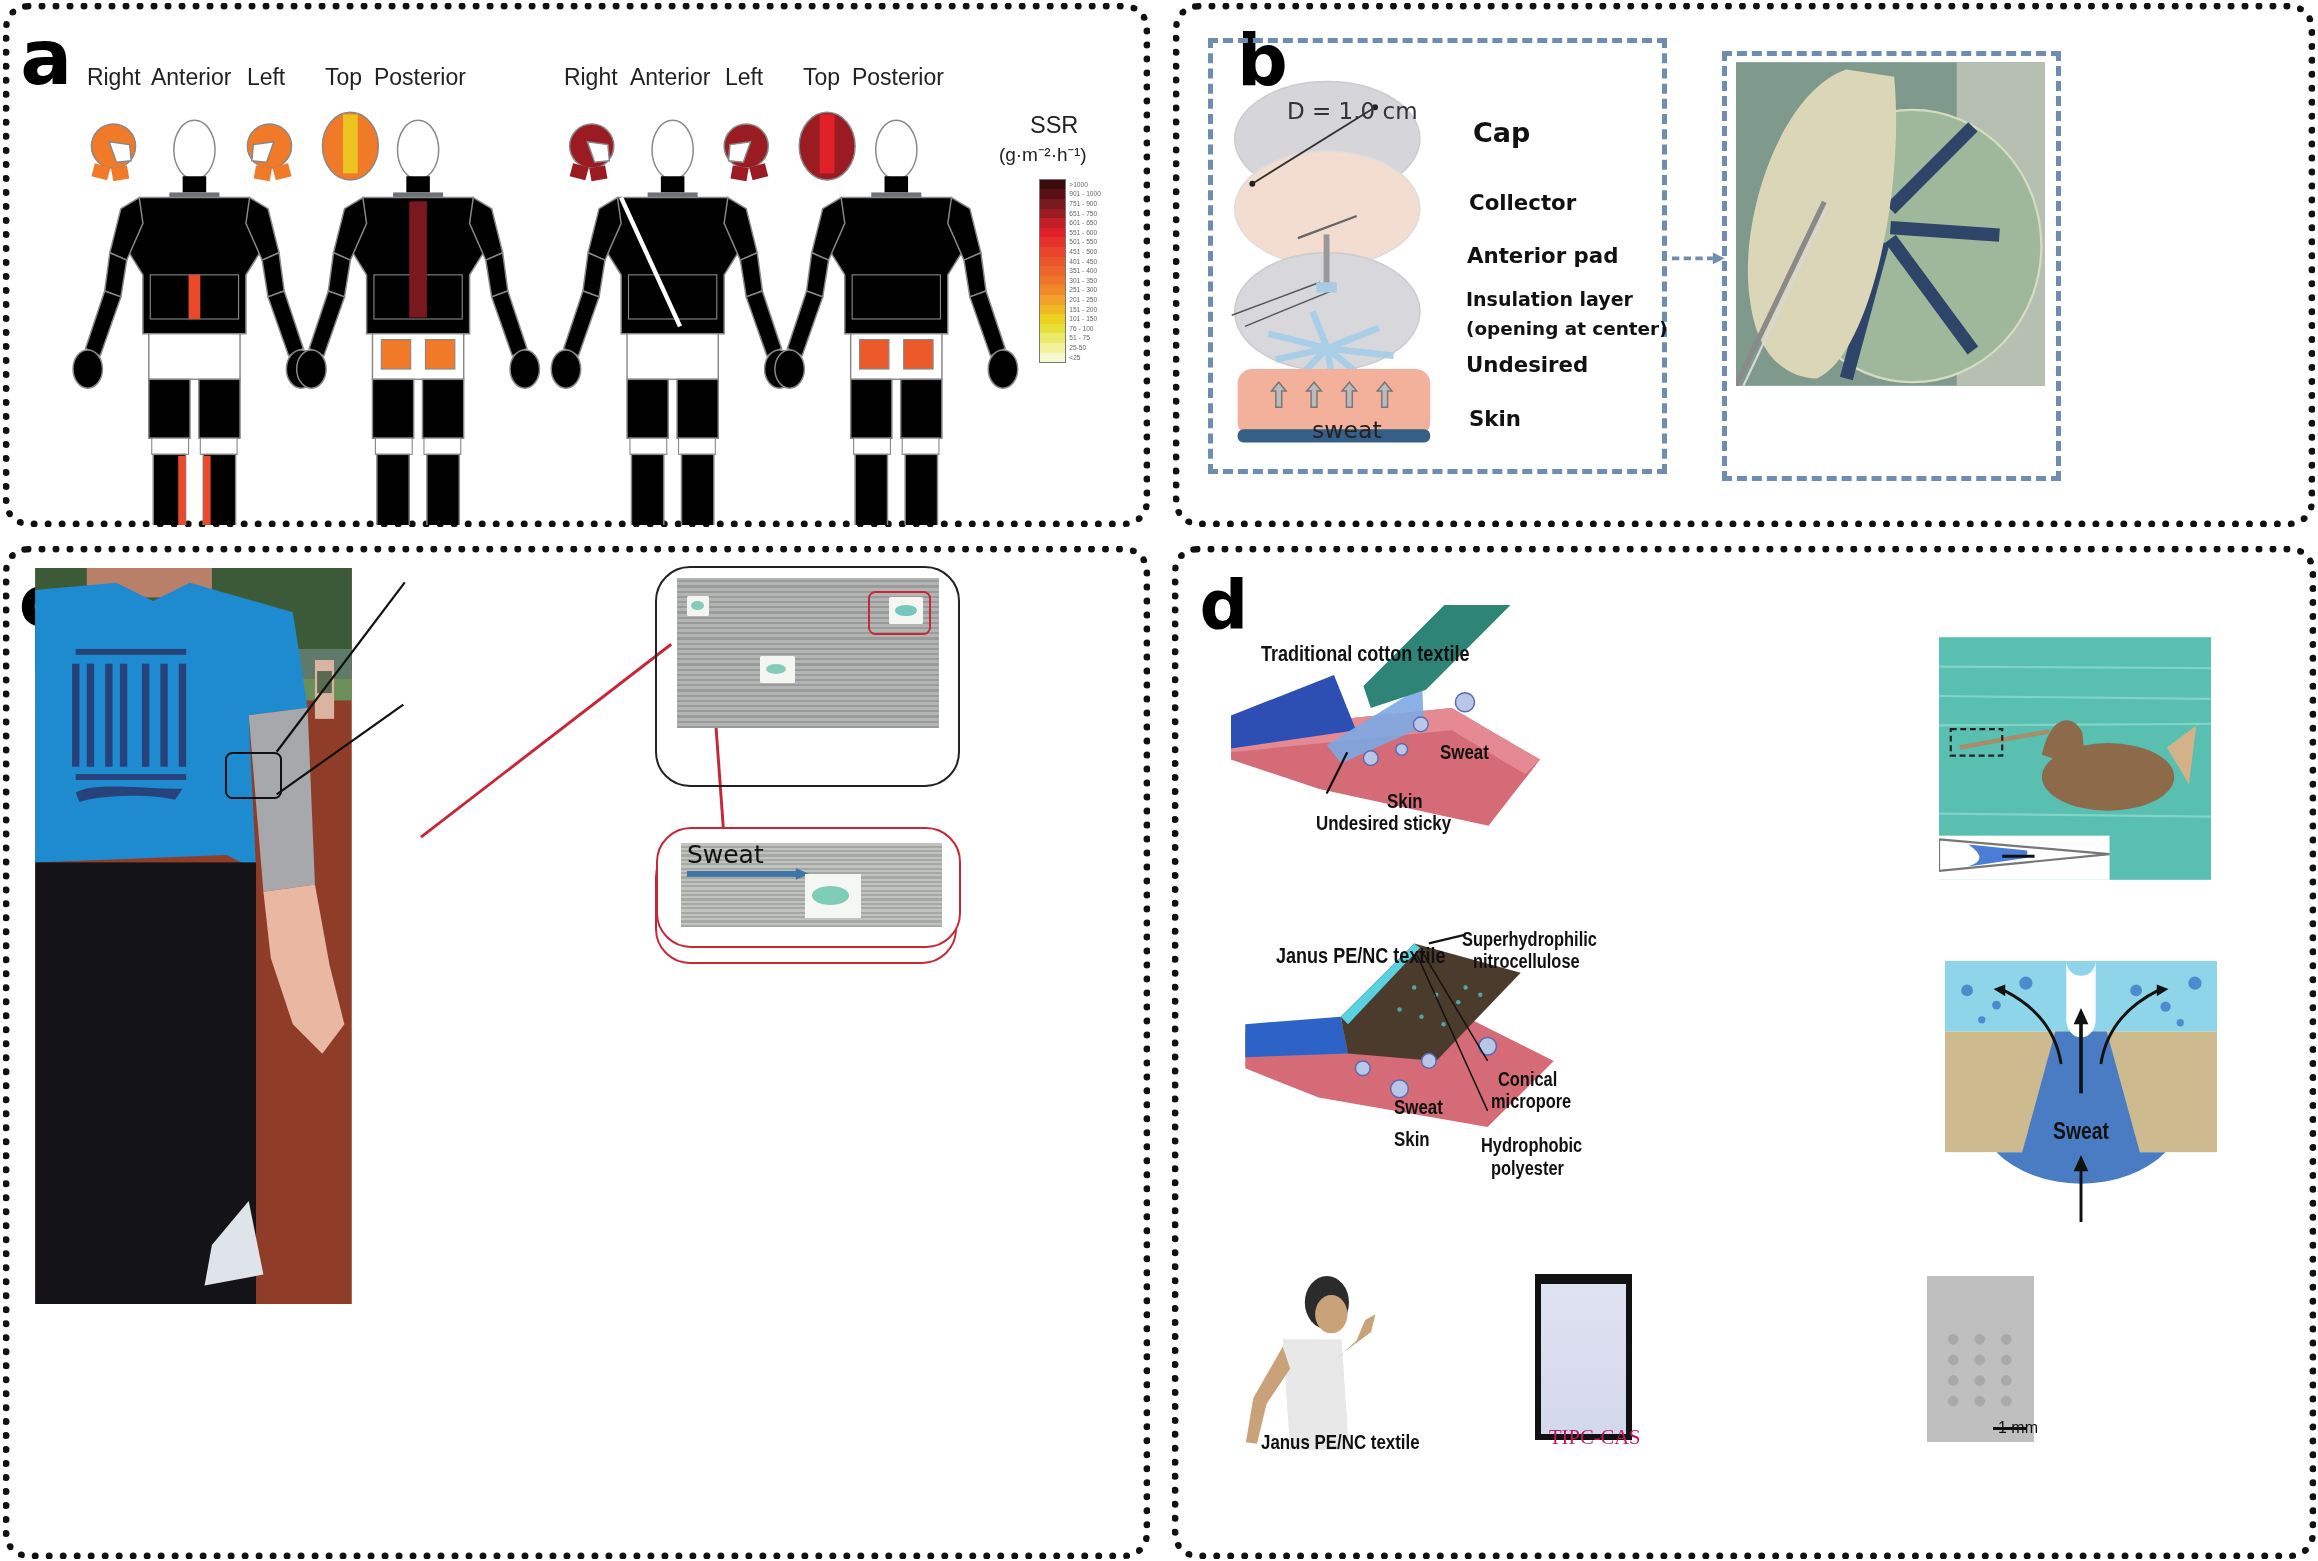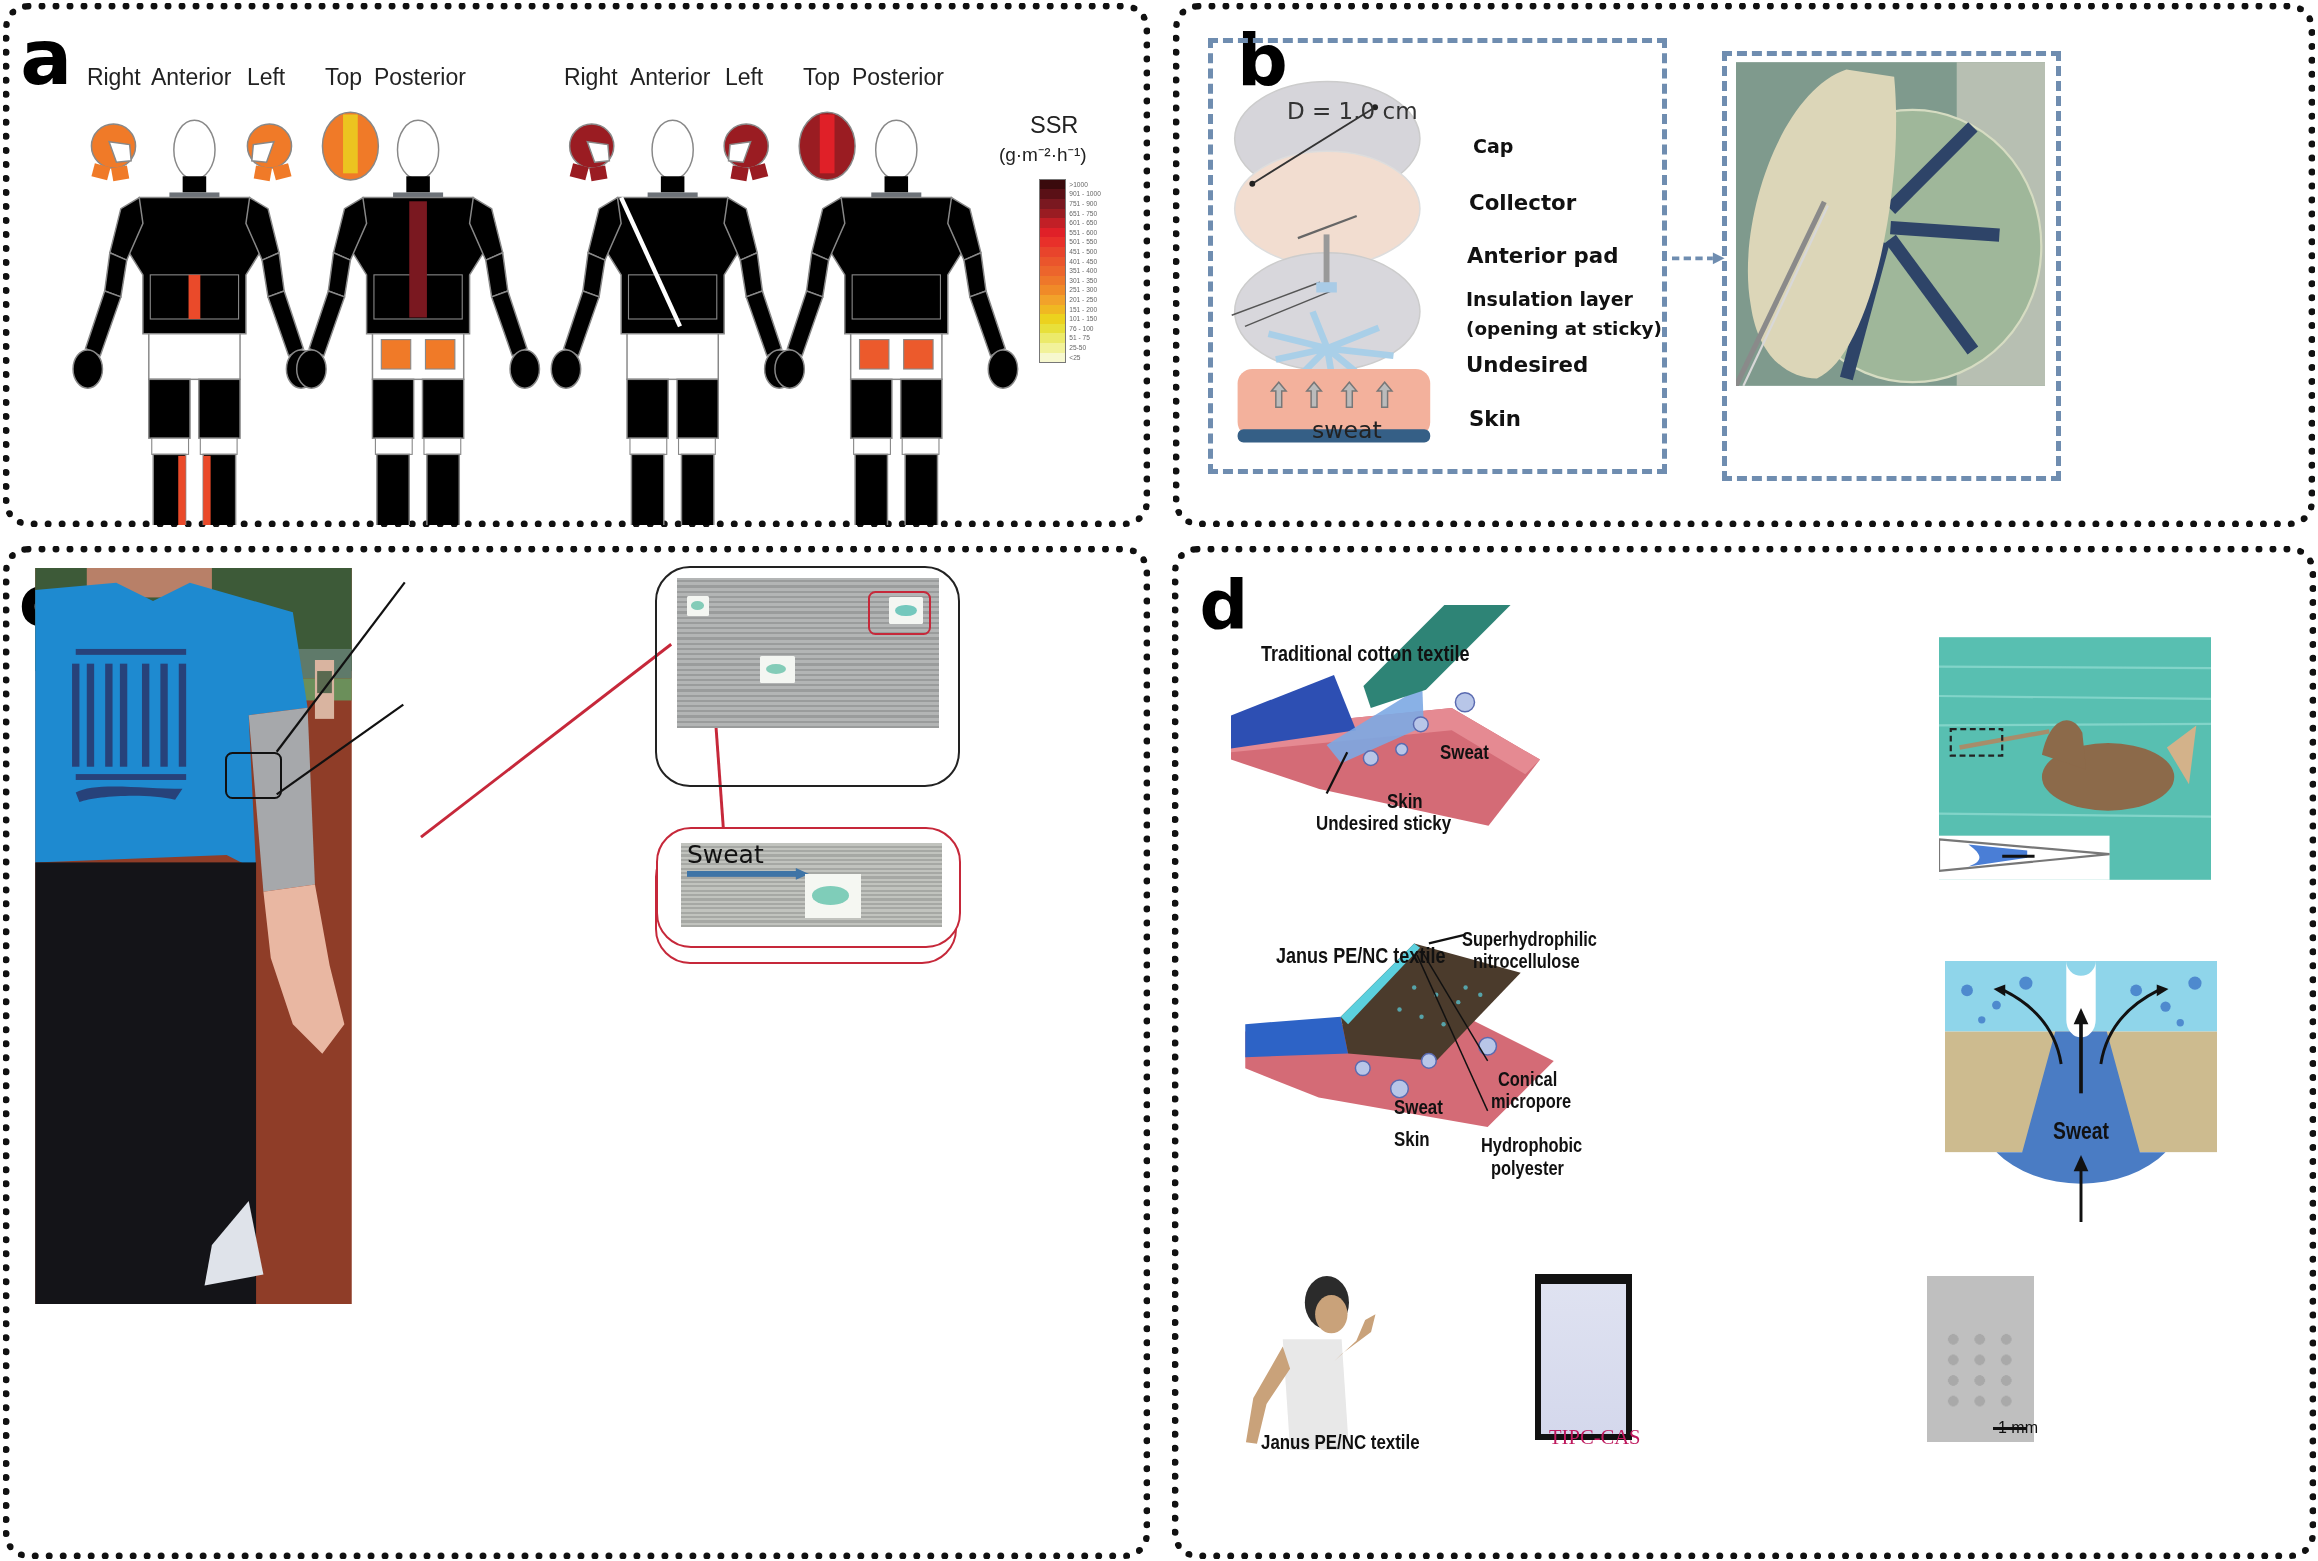--- a/index.html
+++ b/index.html
@@ -226,25 +226,25 @@
     <g fill="#bbb" stroke="#777" stroke-width="2">
       <path d="M70,460 l0,-22 l-6,0 l10,-12 l10,12 l-6,0 l0,22 z"></path>
       <path d="M118,460 l0,-22 l-6,0 l10,-12 l10,12 l-6,0 l0,22 z"></path>
       <path d="M166,460 l0,-22 l-6,0 l10,-12 l10,12 l-6,0 l0,22 z"></path>
       <path d="M214,460 l0,-22 l-6,0 l10,-12 l10,12 l-6,0 l0,22 z"></path>
     </g>
   </svg>
   <div class="abs" style="left:107px;top:88px;font-family:'DejaVu Sans',sans-serif;font-size:23px;color:#333;white-space:nowrap;">D = 1.0 cm</div>
   <div class="abs" style="left:132px;top:406px;font-family:'DejaVu Sans',sans-serif;font-size:23.6px;color:#222;">sweat</div>
 
-  <div class="abs calibri" style="left:293px;top:107px;font-size:19px;margin-top:18px;">Cap</div>
+  <div class="abs calibri" style="left:293px;top:107px;font-size:27px;">Cap</div>
   <div class="abs calibri" style="left:289px;top:180px;font-size:21.3px;">Collector</div>
   <div class="abs calibri" style="left:287px;top:233px;font-size:21.3px;">Anterior pad</div>
   <div class="abs calibri" style="left:286px;top:278px;font-size:19px;">Insulation layer</div>
-  <div class="abs calibri" style="left:286px;top:308px;font-size:18.4px;">(opening at sticky)</div>
+  <div class="abs calibri" style="left:286px;top:308px;font-size:18.4px;">(opening at center)</div>
   <div class="abs calibri" style="left:286px;top:342px;font-size:21.3px;">Undesired</div>
   <div class="abs calibri" style="left:289px;top:396px;font-size:21.3px;">Skin</div>
 
   <svg class="abs" style="left:492px;top:241px;" width="54" height="14.7" viewBox="0 0 74 20">
     <line x1="0" y1="10" x2="56" y2="10" stroke="#6f8db0" stroke-width="5" stroke-dasharray="10 6"></line>
     <polygon points="56,2 72,10 56,18" fill="#6f8db0"></polygon>
   </svg>
 
   <div class="dashbox" style="left:542px;top:44px;width:340px;height:464px;border-width:0;"></div>
   <div class="dashbox" style="left:542px;top:41px;width:339px;height:430px;"></div>

